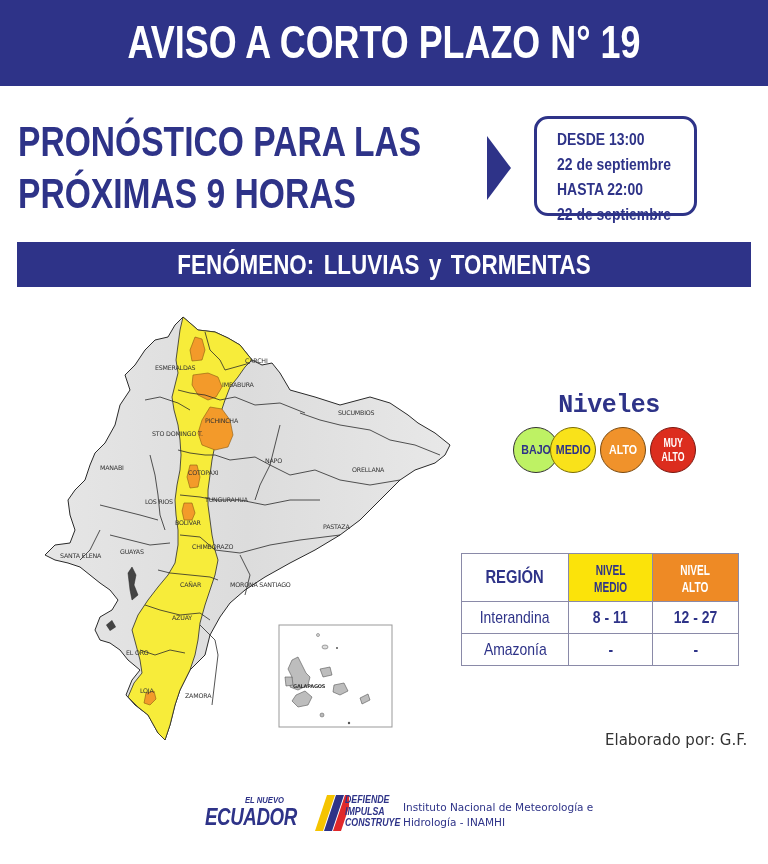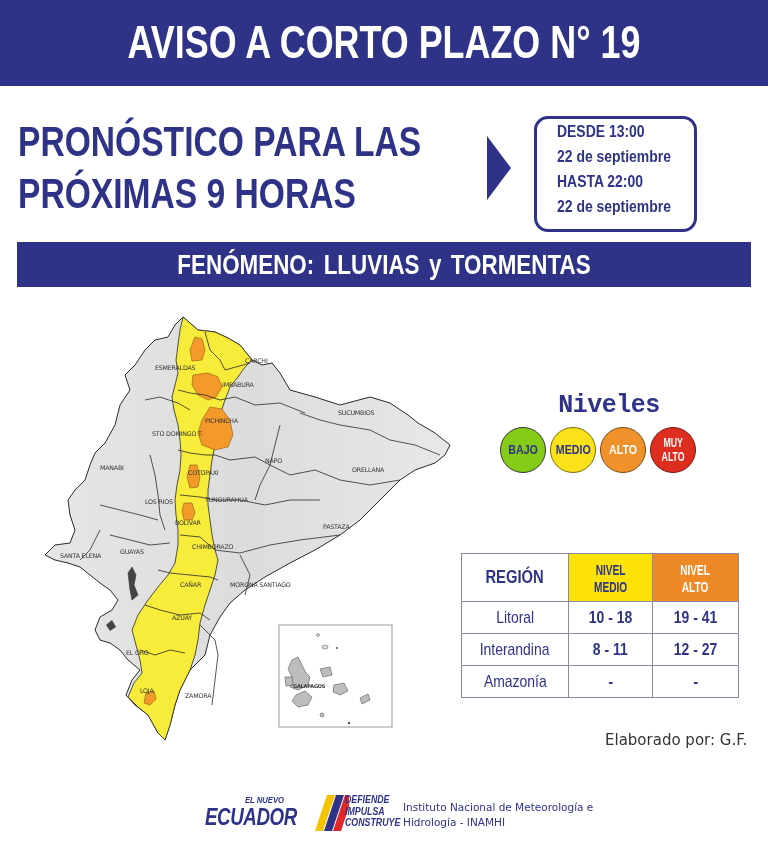--- a/index.html
+++ b/index.html
@@ -13,22 +13,22 @@
     transform: scaleX(0.78); transform-origin: center; white-space: nowrap; line-height: 56px; }
 
   
   .headline { position: absolute; left: 18px; top: 116px; width: 460px; color: #2e3388; }
   .headline .line { display: block; font-family: "Liberation Sans", sans-serif; font-weight: 700; font-size: 42px;
     line-height: 52px; transform: scaleX(0.8); transform-origin: left center; white-space: nowrap; }
 
   .arrow { position: absolute; left: 487px; top: 136px; width: 0; height: 0;
     border-top: 32px solid transparent; border-bottom: 32px solid transparent; border-left: 24px solid #2e3388; }
 
-  .time-box { position: absolute; left: 534px; top: 116px; width: 163px; height: 116px;
-    border: 3px solid #2e3388; border-radius: 14px; background: #fff; padding: 0 0 0 20px; }
+  .time-box { position: absolute; left: 534px; top: 116px; width: 163px; height: 100px;
+    border: 3px solid #2e3388; border-radius: 14px; background: #fff; padding: 8px 0 0 20px; }
   .time-box .tl { display: block; font-family: "Liberation Sans", sans-serif; font-weight: 700; font-size: 17px;
     line-height: 25px; color: #2e3388; transform: scaleX(0.82); transform-origin: left center; white-space: nowrap; }
   .time-box .tl.light { font-weight: 700; }
 
   .phen-bar { position: absolute; left: 17px; top: 242px; width: 734px; height: 45px; background: #2e3388; }
   .phen-bar .txt { position: absolute; left: 0; right: 0; top: 6px; text-align: center; color: #fff;
     font-family: "Liberation Sans", sans-serif; font-weight: 700; font-size: 28px; line-height: 34px;
     transform: scaleX(0.8); transform-origin: center; white-space: nowrap; word-spacing: 4px; }
 
   
@@ -38,21 +38,21 @@
 
   
   .legend { position: absolute; left: 497px; top: 390px; width: 210px; }
   .legend .lt { text-align: center; font-family: Liberation Mono, monospace; font-weight: 700; font-size: 25px;
     color: #2e3388; letter-spacing: -0.5px; line-height: 32px; margin-left: 14px; }
   .legend .circles { position: relative; height: 48px; margin-top: 5px; }
   .circ { position: absolute; top: 0; width: 46px; height: 46px; border-radius: 50%; border: 1.5px solid #333;
     display: flex; align-items: center; justify-content: center; text-align: center; }
   .circ span { font-family: "Liberation Sans", sans-serif; font-weight: 700; font-size: 13px; line-height: 14px;
     transform: scaleX(0.82); display: block; white-space: nowrap; }
-  .c-bajo { left: 3px; background: #84cc16; color: #2e3388; }
+  .c-bajo { left: 16px; background: #bef264; color: #2e3388; }
   .c-medio { left: 53px; background: #f9e21a; color: #2e3388; border-color: #7a6c00; }
   .c-alto { left: 103px; background: #f0922b; color: #fff; border-color: #7a4a10; }
   .c-muy { left: 153px; background: #dc2d1e; color: #fff; border-color: #7a1810; }
 
   
   .ptable { position: absolute; left: 461px; top: 553px; width: 278px; border-collapse: collapse;
     font-family: "Liberation Sans", sans-serif; }
   .ptable td, .ptable th { border: 1.5px solid #8a8aa8; text-align: center; }
   .ptable .cap { background: #dcdce0; height: 30px; color: #2e3388; font-size: 14px; font-weight: 700; }
   .ptable .cap span, .ptable .hd span, .ptable .cell span { display: inline-block; transform: scaleX(0.82); white-space: nowrap; }
@@ -225,25 +225,20 @@
 </div>
 
 <table class="ptable">
   <tbody>
   <tr>
     <td class="hd reg"><span>REGIÓN</span></td>
     <td class="hd med"><span><span style="display:block">NIVEL</span><span style="display:block">MEDIO</span></span></td>
     <td class="hd alt"><span><span style="display:block">NIVEL</span><span style="display:block">ALTO</span></span></td>
   </tr>
   <tr>
-    <td class="cell rn"><span>Litoral</span></td>
-    <td class="cell v"><span>10 - 18</span></td>
-    <td class="cell v"><span>19 - 41</span></td>
-  </tr>
-  <tr>
     <td class="cell rn"><span>Interandina</span></td>
     <td class="cell v"><span>8 - 11</span></td>
     <td class="cell v"><span>12 - 27</span></td>
   </tr>
   <tr>
     <td class="cell rn"><span>Amazonía</span></td>
     <td class="cell v"><span>-</span></td>
     <td class="cell v"><span>-</span></td>
   </tr>
 </tbody>

